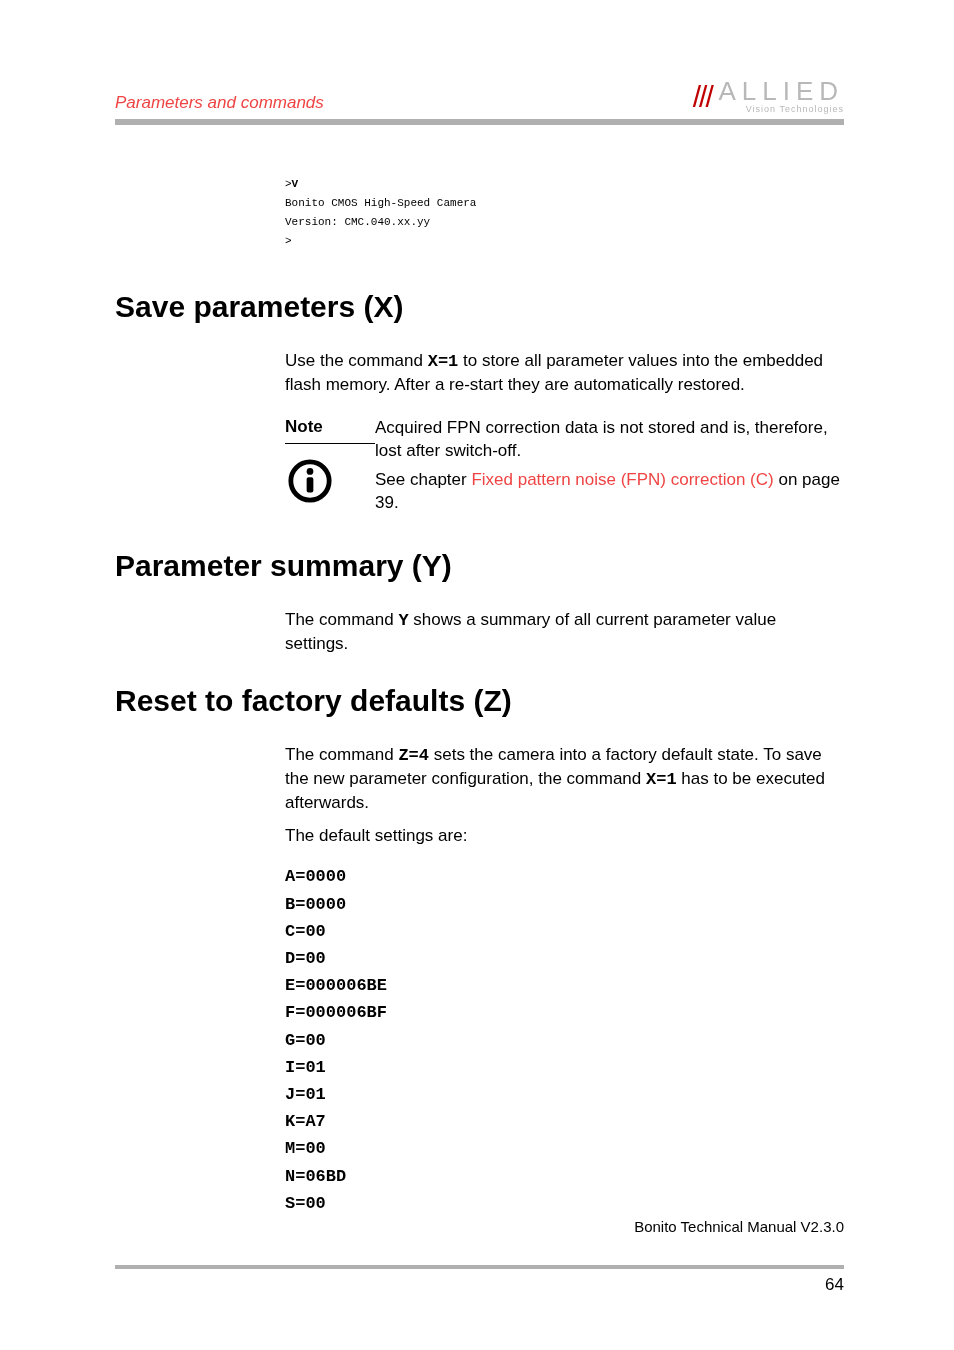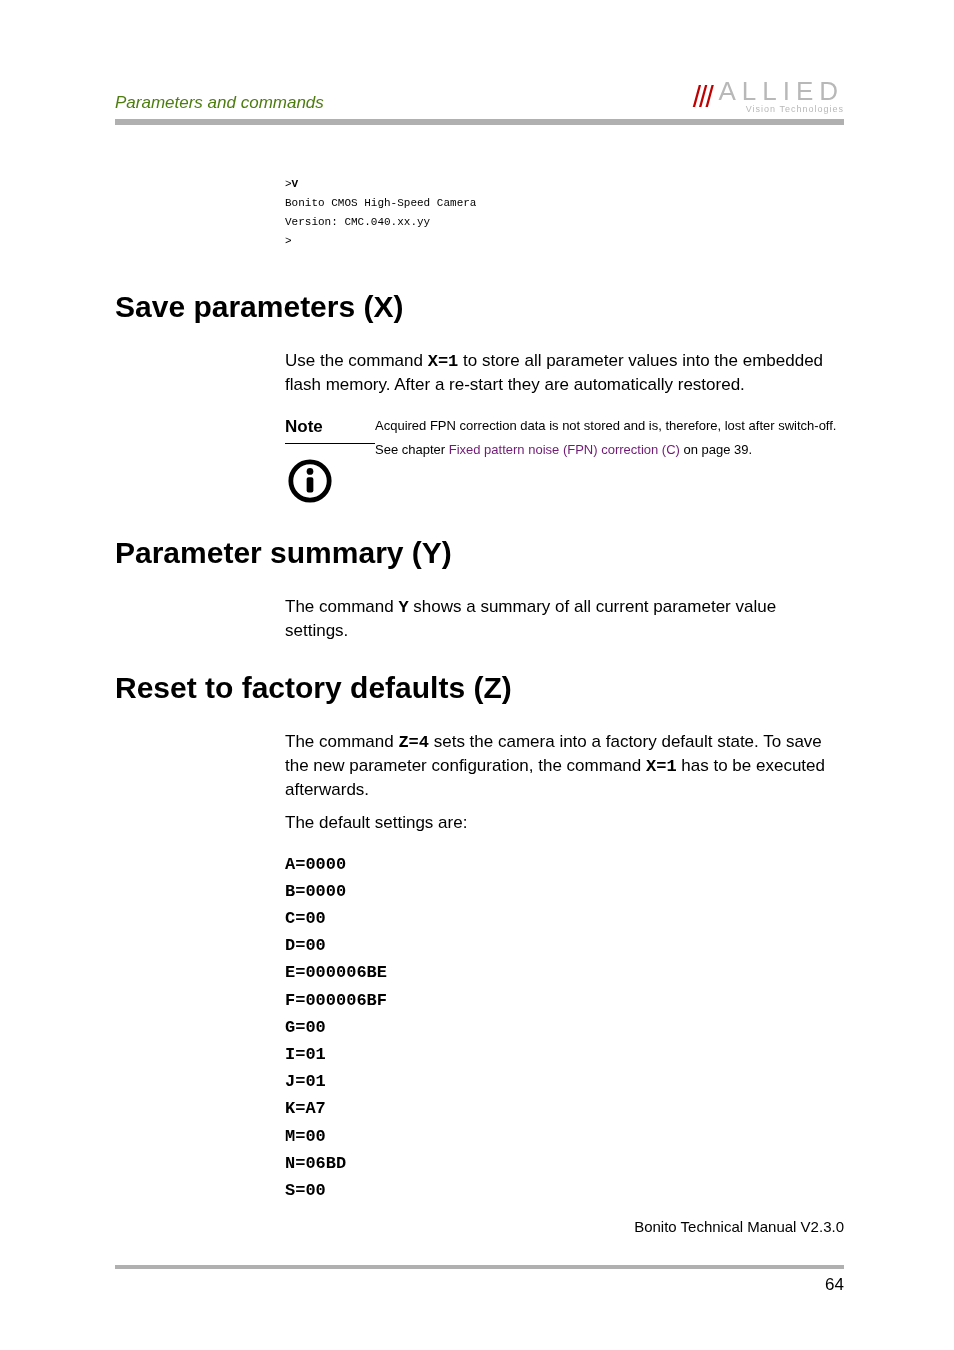--- a/index.html
+++ b/index.html
@@ -22,21 +22,21 @@
   }
   .header-row {
     display: flex;
     justify-content: space-between;
     align-items: flex-end;
     margin-bottom: 6px;
   }
   .header-title {
     font-style: italic;
     font-size: 17px;
-    color: #4d7c0f;
+    color: #ef4444;
   }
   .header-logo {
     display: flex;
     align-items: center;
     gap: 4px;
   }
   .header-rule {
     height: 6px;
     background: #b0b0b0;
     width: 100%;
@@ -90,25 +90,25 @@
     border-bottom: 1.5px solid #000;
     padding-bottom: 6px;
     margin-bottom: 14px;
   }
   .note-icon {
     width: 46px;
     height: 46px;
     margin-left: 2px;
   }
   .note-right {
-    font-size: 13px;
+    font-size: 17px;
     line-height: 1.35;
   }
   .note-right p { margin: 0 0 6px 0; }
-  .link { color: #701a75; }
+  .link { color: #ef4444; }
   .defaults {
     font-family: "Courier New", monospace;
     font-size: 17px;
     font-weight: bold;
     line-height: 1.6;
     white-space: pre;
     margin-top: 16px;
   }
   .footer-area {
     position: absolute;

